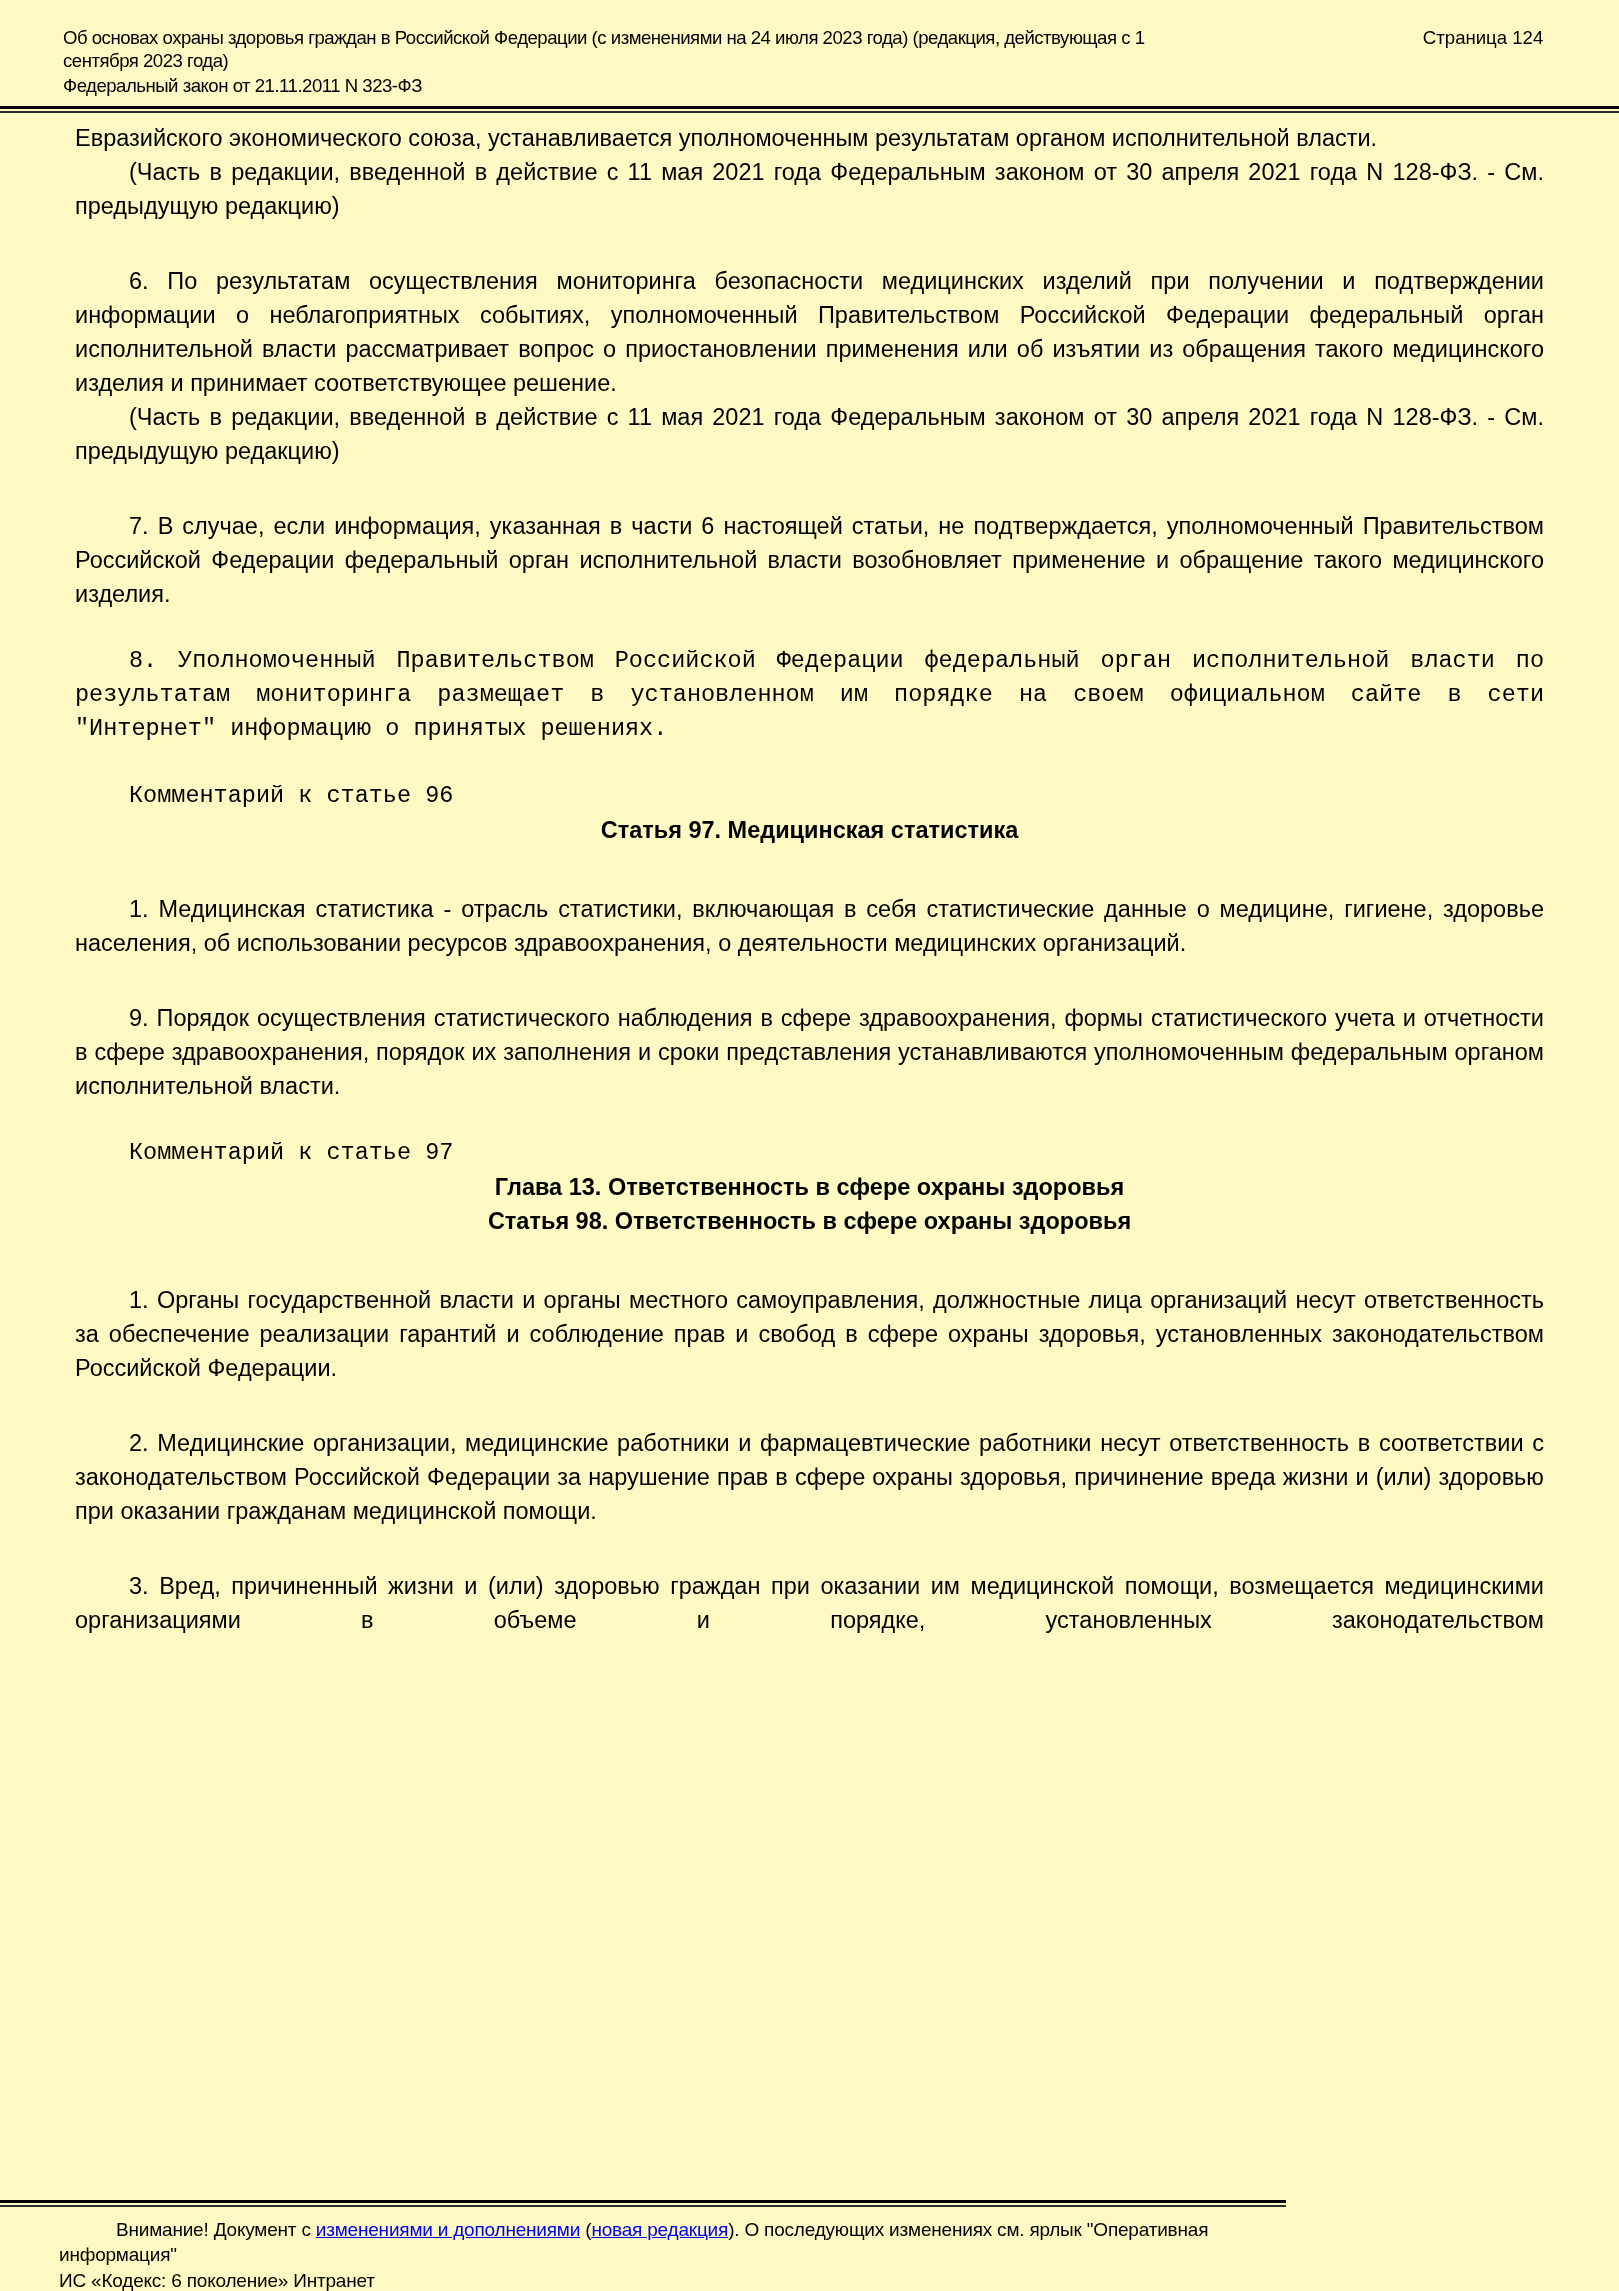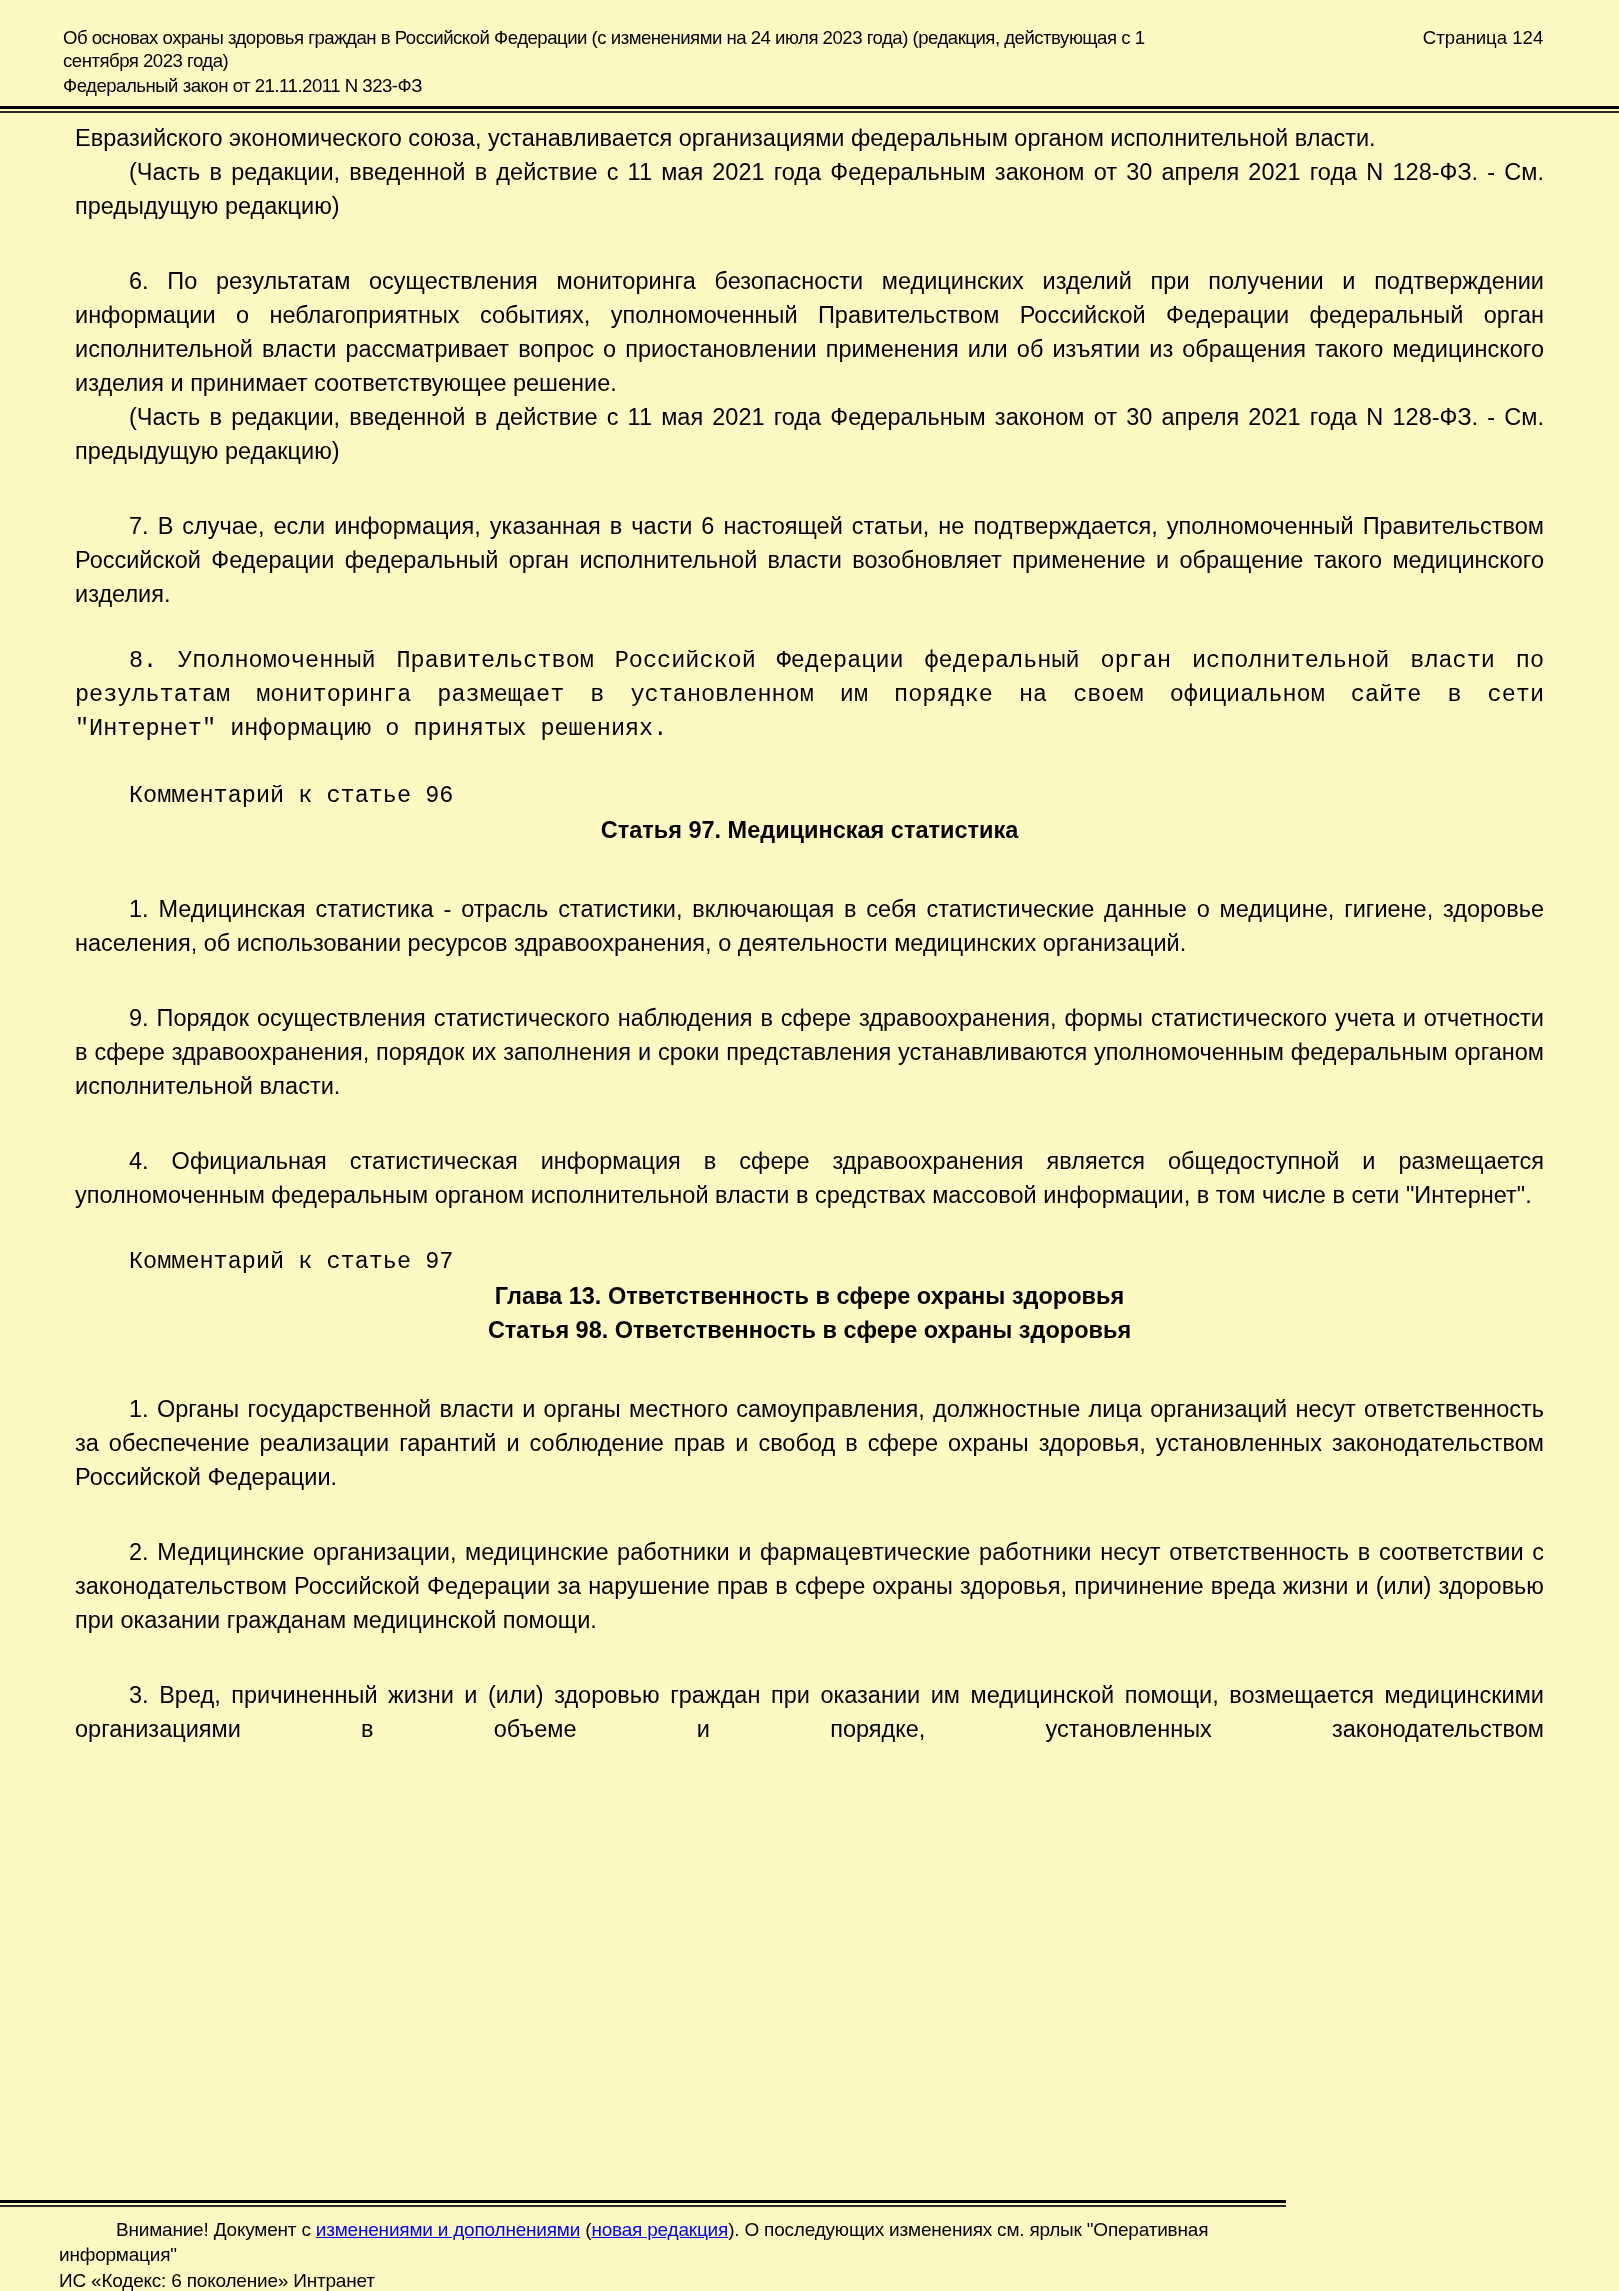--- a/index.html
+++ b/index.html
@@ -92,31 +92,30 @@
     <div class="header-row">
       <div class="header-title">Об основах охраны здоровья граждан в Российской Федерации (с изменениями на 24 июля 2023 года) (редакция, действующая с 1 сентября 2023 года)</div>
       <div class="header-page">Страница 124</div>
     </div>
     <div class="header-subtitle">Федеральный закон от 21.11.2011 N 323-ФЗ</div>
   </header>
 
   <div class="rule rule-top"></div>
 
   <main class="doc-body">
-    <p class="para noindent">Евразийского экономического союза, устанавливается организациями федеральным органом исполнительной власти.</p>
+    <p class="para noindent">Евразийского экономического союза, устанавливается уполномоченным результатам органом исполнительной власти.</p>
     <p class="para">(Часть в редакции, введенной в действие с 11 мая 2021 года Федеральным законом от 30 апреля 2021 года N 128-ФЗ. - См. предыдущую редакцию)</p>
     <p class="para gap">6. По результатам осуществления мониторинга безопасности медицинских изделий при получении и подтверждении информации о неблагоприятных событиях, уполномоченный Правительством Российской Федерации федеральный орган исполнительной власти рассматривает вопрос о приостановлении применения или об изъятии из обращения такого медицинского изделия и принимает соответствующее решение.</p>
     <p class="para">(Часть в редакции, введенной в действие с 11 мая 2021 года Федеральным законом от 30 апреля 2021 года N 128-ФЗ. - См. предыдущую редакцию)</p>
     <p class="para gap">7. В случае, если информация, указанная в части 6 настоящей статьи, не подтверждается, уполномоченный Правительством Российской Федерации федеральный орган исполнительной власти возобновляет применение и обращение такого медицинского изделия.</p>
     <p class="para gap-lg">8. Уполномоченный Правительством Российской Федерации федеральный орган исполнительной власти по результатам мониторинга размещает в установленном им порядке на своем официальном сайте в сети "Интернет" информацию о принятых решениях.</p>
     <p class="para gap-lg comment">Комментарий к статье 96</p>
     <h3 class="heading gap-h">Статья 97. Медицинская статистика</h3>
     <p class="para gap-p1">1. Медицинская статистика - отрасль статистики, включающая в себя статистические данные о медицине, гигиене, здоровье населения, об использовании ресурсов здравоохранения, о деятельности медицинских организаций.</p>
     <p class="para gap">9. Порядок осуществления статистического наблюдения в сфере здравоохранения, формы статистического учета и отчетности в сфере здравоохранения, порядок их заполнения и сроки представления устанавливаются уполномоченным федеральным органом исполнительной власти.</p>
-    <p class="para gap">4. Официальная статистическая информация в сфере здравоохранения является общедоступной и размещается уполномоченным федеральным органом исполнительной власти в средствах массовой информации, в том числе в сети "Интернет".</p>
     <p class="para gap-lg comment">Комментарий к статье 97</p>
     <h3 class="heading gap-h">Глава 13. Ответственность в сфере охраны здоровья</h3>
     <h3 class="heading gap-sub">Статья 98. Ответственность в сфере охраны здоровья</h3>
     <p class="para gap-p1">1. Органы государственной власти и органы местного самоуправления, должностные лица организаций несут ответственность за обеспечение реализации гарантий и соблюдение прав и свобод в сфере охраны здоровья, установленных законодательством Российской Федерации.</p>
     <p class="para gap">2. Медицинские организации, медицинские работники и фармацевтические работники несут ответственность в соответствии с законодательством Российской Федерации за нарушение прав в сфере охраны здоровья, причинение вреда жизни и (или) здоровью при оказании гражданам медицинской помощи.</p>
     <p class="para gap cutoff">3. Вред, причиненный жизни и (или) здоровью граждан при оказании им медицинской помощи, возмещается медицинскими организациями в объеме и порядке, установленных законодательством</p>
   </main>
 
   <footer class="page-footer">
     <div class="rule rule-bottom"></div>

